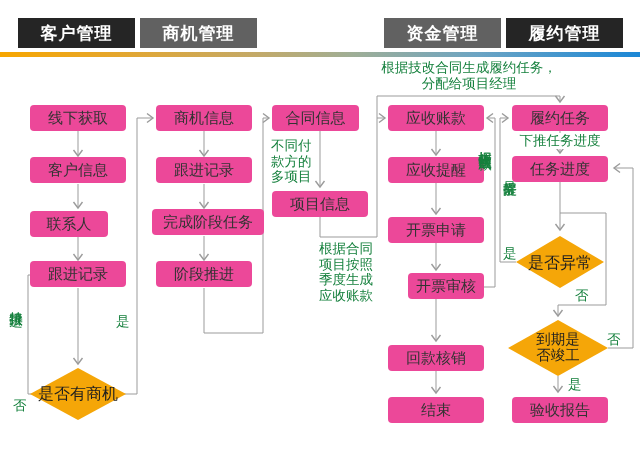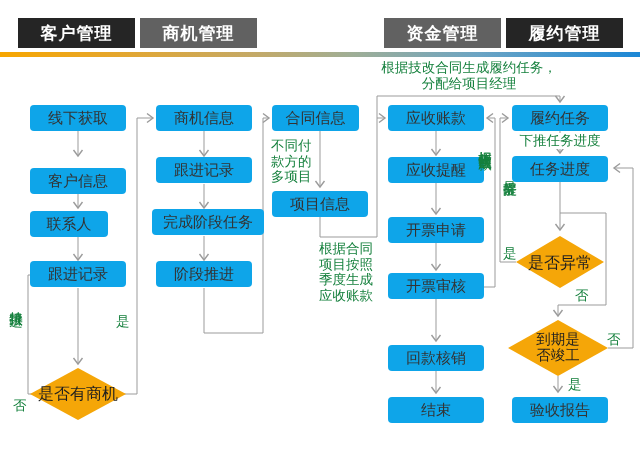--- a/index.html
+++ b/index.html
@@ -4,21 +4,21 @@
 <style>
   html,body{margin:0;padding:0;background:#fff;}
   .page{position:relative;width:640px;height:452px;background:#ffffff;overflow:hidden;
         font-family:"DejaVu Sans","Liberation Sans",sans-serif;}
   .tab{position:absolute;top:18px;height:30px;width:117px;display:flex;align-items:center;justify-content:center;
        color:#fff;font-size:17px;font-weight:bold;letter-spacing:1px;cursor:pointer;}
   .tab.dark{background:#252525;}
   .tab.gray{background:#616161;}
   .grad{position:absolute;left:0;top:52px;width:640px;height:5px;
         background:linear-gradient(90deg,#F7A600 0%,#E5A62C 18%,#C3A968 40%,#9FAe96 55%,#6BA4C4 75%,#1B87D6 100%);}
-  .node{position:absolute;height:26px;background:#0ea5e9;border-radius:4px;color:#333;font-size:15px;
+  .node{position:absolute;height:26px;background:#ec4899;border-radius:4px;color:#333;font-size:15px;
         display:flex;align-items:center;justify-content:center;white-space:nowrap;}
   .dshape{position:absolute;background:#F5A608;clip-path:polygon(50% 0,100% 50%,50% 100%,0 50%);}
   .dtext{position:absolute;color:#1f1f1f;font-size:16px;text-align:center;white-space:nowrap;}
   .dtext.wrap{white-space:normal;}
   .lbl{position:absolute;color:#15803d;font-size:13.5px;line-height:15.5px;}
   .vlbl{writing-mode:vertical-rl;text-orientation:upright;letter-spacing:1px;}
   .ctr{text-align:center;}
   .whitebg{background:#fff;}
   svg.wires{position:absolute;left:0;top:0;pointer-events:none;}
 </style>
@@ -67,21 +67,21 @@
       <path d="M560,131 L560,153" marker-end="url(#arr)"></path>
       <path d="M560,182 L560,230" marker-end="url(#arr)"></path>
       <path d="M560,213 L606,213 L606,305 L558,305 L558,316" marker-end="url(#arr)"></path>
       <path d="M516,262 L500,262 L500,118 L508,118" marker-end="url(#arr)"></path>
       <path d="M608,348 L633,348 L633,168 L614,168" marker-end="url(#arr)"></path>
       <path d="M558,376 L558,392" marker-end="url(#arr)"></path>
     </g>
   </svg>
 
   <div class="node" style="left:30px;top:105px;width:96px">线下获取</div>
-  <div class="node" style="left:30px;top:168px;width:96px">客户信息</div>
+  <div class="node" style="left:30px;top:157px;width:96px">客户信息</div>
   <div class="node" style="left:30px;top:211px;width:78px">联系人</div>
   <div class="node" style="left:30px;top:261px;width:96px">跟进记录</div>
   <div class="dshape" style="left:30px;top:368px;width:96px;height:52px"></div>
   <div class="dtext" style="left:20px;top:384px;width:116px">是否有商机</div>
   <div class="lbl vlbl" style="left:8px;top:300px;height:66px">持续跟进</div>
   <div class="lbl" style="left:13px;top:398px">否</div>
   <div class="lbl" style="left:116px;top:314px">是</div>
 
   <div class="node" style="left:156px;top:105px;width:96px">商机信息</div>
   <div class="node" style="left:156px;top:157px;width:96px">跟进记录</div>
@@ -89,21 +89,21 @@
   <div class="node" style="left:156px;top:261px;width:96px">阶段推进</div>
 
   <div class="node" style="left:272px;top:105px;width:87px">合同信息</div>
   <div class="node" style="left:272px;top:191px;width:96px">项目信息</div>
   <div class="lbl" style="left:271px;top:138px;width:46px">不同付款方的多项目</div>
   <div class="lbl" style="left:319px;top:241px;width:58px">根据合同项目按照季度生成应收账款</div>
 
   <div class="node" style="left:388px;top:105px;width:96px">应收账款</div>
   <div class="node" style="left:388px;top:157px;width:96px">应收提醒</div>
   <div class="node" style="left:388px;top:217px;width:96px">开票申请</div>
-  <div class="node" style="left:388px;top:273px;width:96px">开票审核</div>
+  <div class="node" style="left:408px;top:273px;width:76px">开票审核</div>
   <div class="node" style="left:388px;top:345px;width:96px">回款核销</div>
   <div class="node" style="left:388px;top:397px;width:96px">结束</div>
   <div class="lbl vlbl" style="left:477px;top:140px;height:118px">根据营收生成回款</div>
 
   <div class="lbl ctr" style="left:378px;top:60px;width:182px">根据技改合同生成履约任务，分配给项目经理</div>
   <div class="node" style="left:512px;top:105px;width:96px">履约任务</div>
   <div class="lbl ctr whitebg" style="left:516px;top:133px;width:88px">下推任务进度</div>
   <div class="node" style="left:512px;top:156px;width:96px">任务进度</div>
   <div class="dshape" style="left:516px;top:236px;width:88px;height:52px"></div>
   <div class="dtext" style="left:512px;top:253px;width:96px">是否异常</div>

